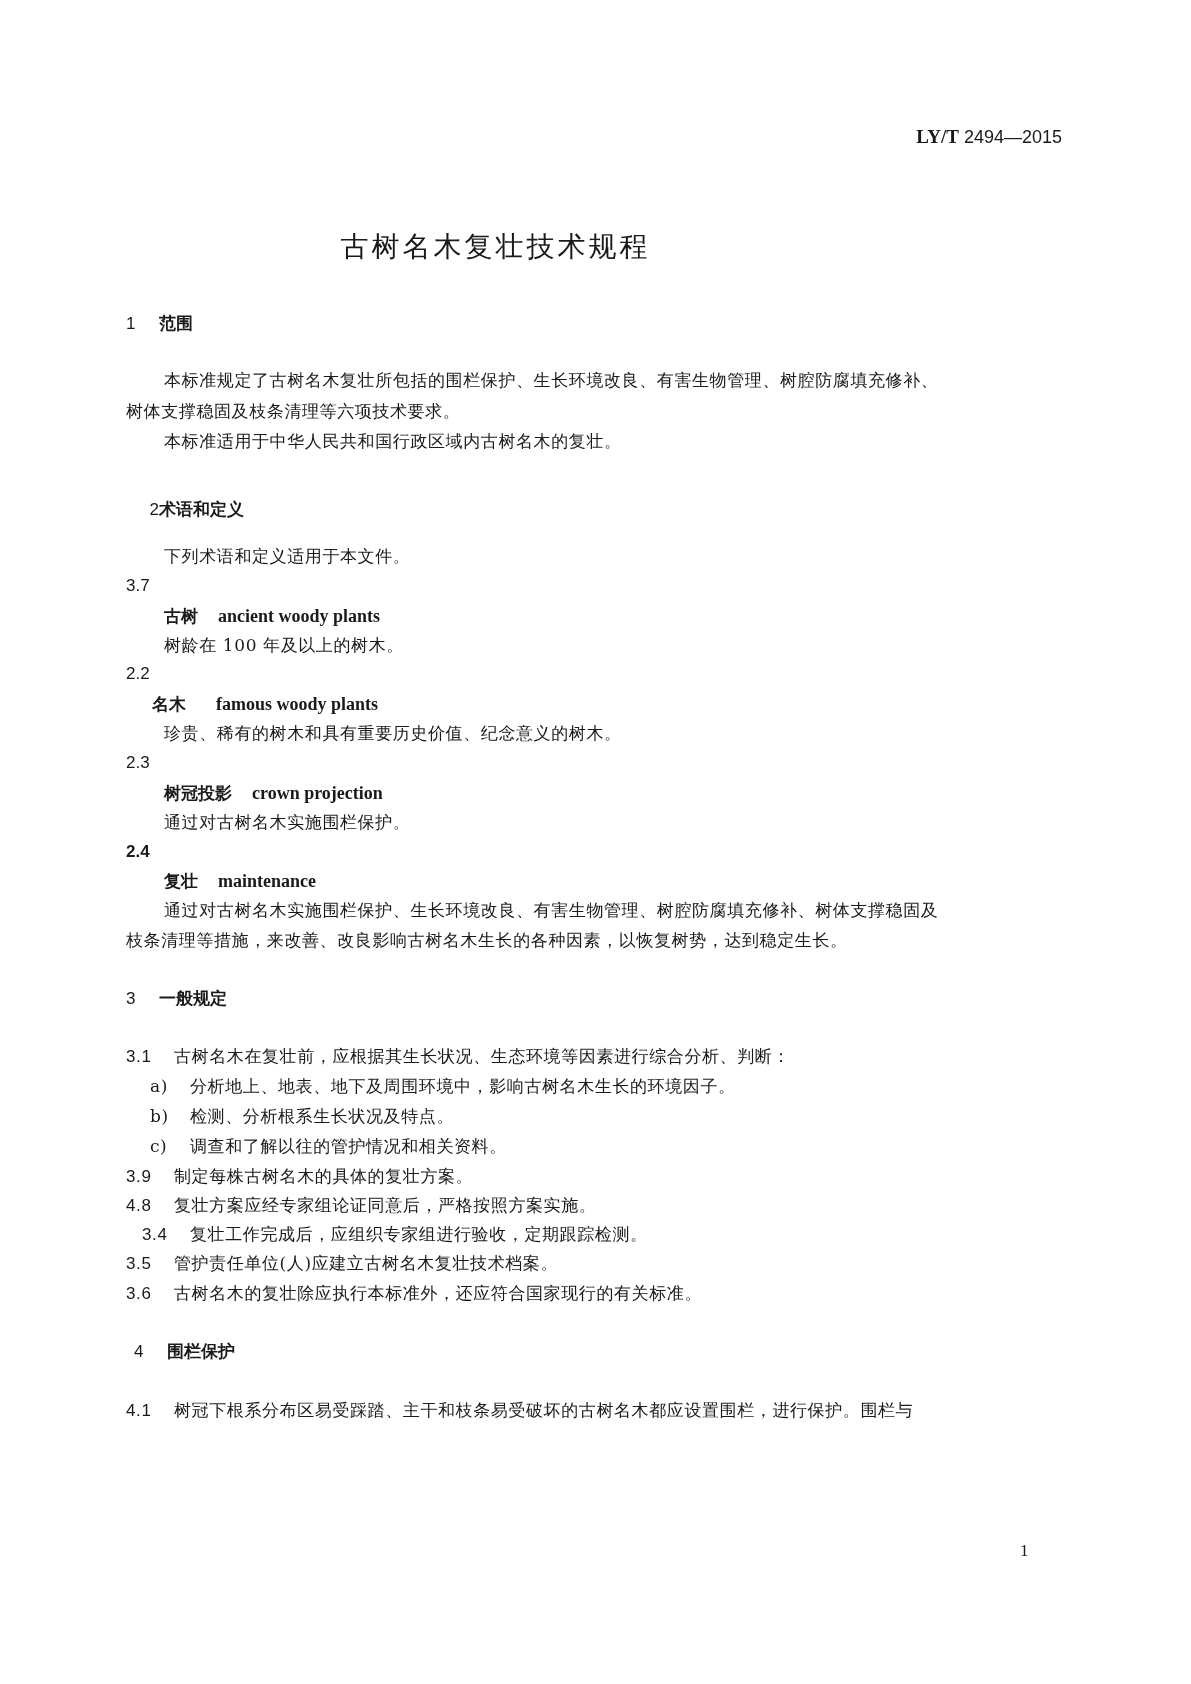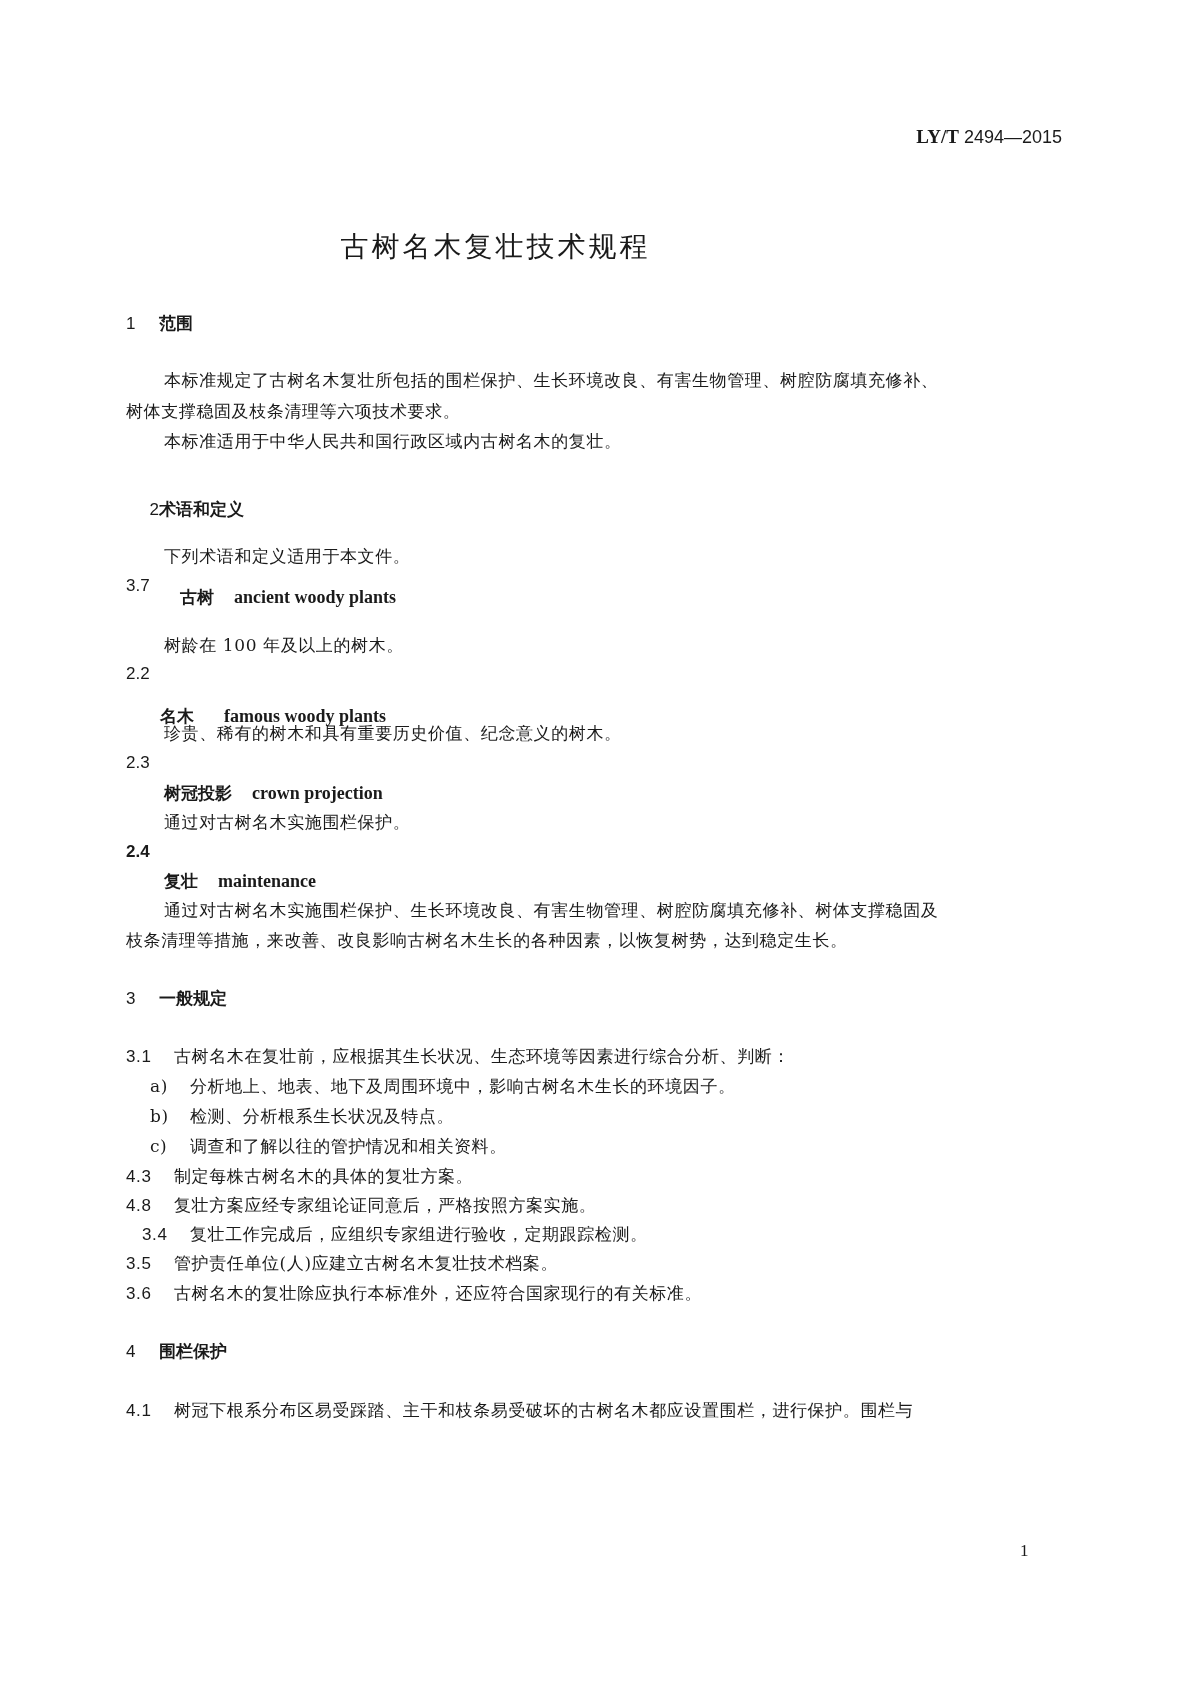--- a/index.html
+++ b/index.html
@@ -37,27 +37,27 @@
 <div class="abs body" style="left:164px; top:369px;">本标准规定了古树名木复壮所包括的围栏保护、生长环境改良、有害生物管理、树腔防腐填充修补、</div>
 <div class="abs body" style="left:126px; top:400px;">树体支撑稳固及枝条清理等六项技术要求。</div>
 <div class="abs body" style="left:164px; top:430px;">本标准适用于中华人民共和国行政区域内古树名木的复壮。</div>
 
 <div class="abs heading" style="left:126px; top:498px;text-align:right;">
   <span class="num">2</span><span>术语和定义</span>
 </div>
 <div class="abs body" style="left:164px; top:545px;">下列术语和定义适用于本文件。</div>
 
 <div class="abs clause-num" style="left:126px; top:576px;">3.7</div>
-<div class="abs term" style="left:164px; top:586px;margin-left:16px;">
+<div class="abs term" style="left:164px; top:605px;">
   <span>古树</span><span class="en">ancient woody plants</span>
 </div>
 <div class="abs body" style="left:164px; top:634px;">树龄在 100 年及以上的树木。</div>
 
 <div class="abs clause-num" style="left:126px; top:664px;">2.2</div>
-<div class="abs term" style="left:160px; top:693px;margin-top:12px;">
+<div class="abs term" style="left:152px; top:693px;">
   <span>名木</span><span class="en" style="margin-left:30px;">famous woody plants</span>
 </div>
 <div class="abs body" style="left:164px; top:722px;">珍贵、稀有的树木和具有重要历史价值、纪念意义的树木。</div>
 
 <div class="abs clause-num" style="left:126px; top:753px;">2.3</div>
 <div class="abs term" style="left:164px; top:782px;">
   <span>树冠投影</span><span class="en">crown projection</span>
 </div>
 <div class="abs body" style="left:164px; top:811px;">通过对古树名木实施围栏保护。</div>
 
@@ -78,35 +78,35 @@
 <div class="abs body" style="left:150px; top:1075px;">
   <span class="list-label">a)</span><span>分析地上、地表、地下及周围环境中，影响古树名木生长的环境因子。</span>
 </div>
 <div class="abs body" style="left:150px; top:1105px;">
   <span class="list-label">b)</span><span>检测、分析根系生长状况及特点。</span>
 </div>
 <div class="abs body" style="left:150px; top:1135px;">
   <span class="list-label">c)</span><span>调查和了解以往的管护情况和相关资料。</span>
 </div>
 <div class="abs body" style="left:126px; top:1165px;">
-  <span class="clause-num">4.3</span><span>制定每株古树名木的具体的复壮方案。</span>
+  <span class="clause-num">3.9</span><span>制定每株古树名木的具体的复壮方案。</span>
 </div>
 <div class="abs body" style="left:126px; top:1194px;">
   <span class="clause-num">4.8</span><span>复壮方案应经专家组论证同意后，严格按照方案实施。</span>
 </div>
 <div class="abs body" style="left:142px; top:1223px;">
   <span class="clause-num">3.4</span><span>复壮工作完成后，应组织专家组进行验收，定期跟踪检测。</span>
 </div>
 <div class="abs body" style="left:126px; top:1252px;">
   <span class="clause-num">3.5</span><span>管护责任单位(人)应建立古树名木复壮技术档案。</span>
 </div>
 <div class="abs body" style="left:126px; top:1282px;">
   <span class="clause-num">3.6</span><span>古树名木的复壮除应执行本标准外，还应符合国家现行的有关标准。</span>
 </div>
 
-<div class="abs heading" style="left:126px; top:1340px;">
+<div class="abs heading" style="left:134px; top:1340px;">
   <span class="num">4</span><span>围栏保护</span>
 </div>
 <div class="abs body" style="left:126px; top:1399px;">
   <span class="clause-num">4.1</span><span>树冠下根系分布区易受踩踏、主干和枝条易受破坏的古树名木都应设置围栏，进行保护。围栏与</span>
 </div>
 
 <div class="abs page-num">1</div>
 
 </body></html>

